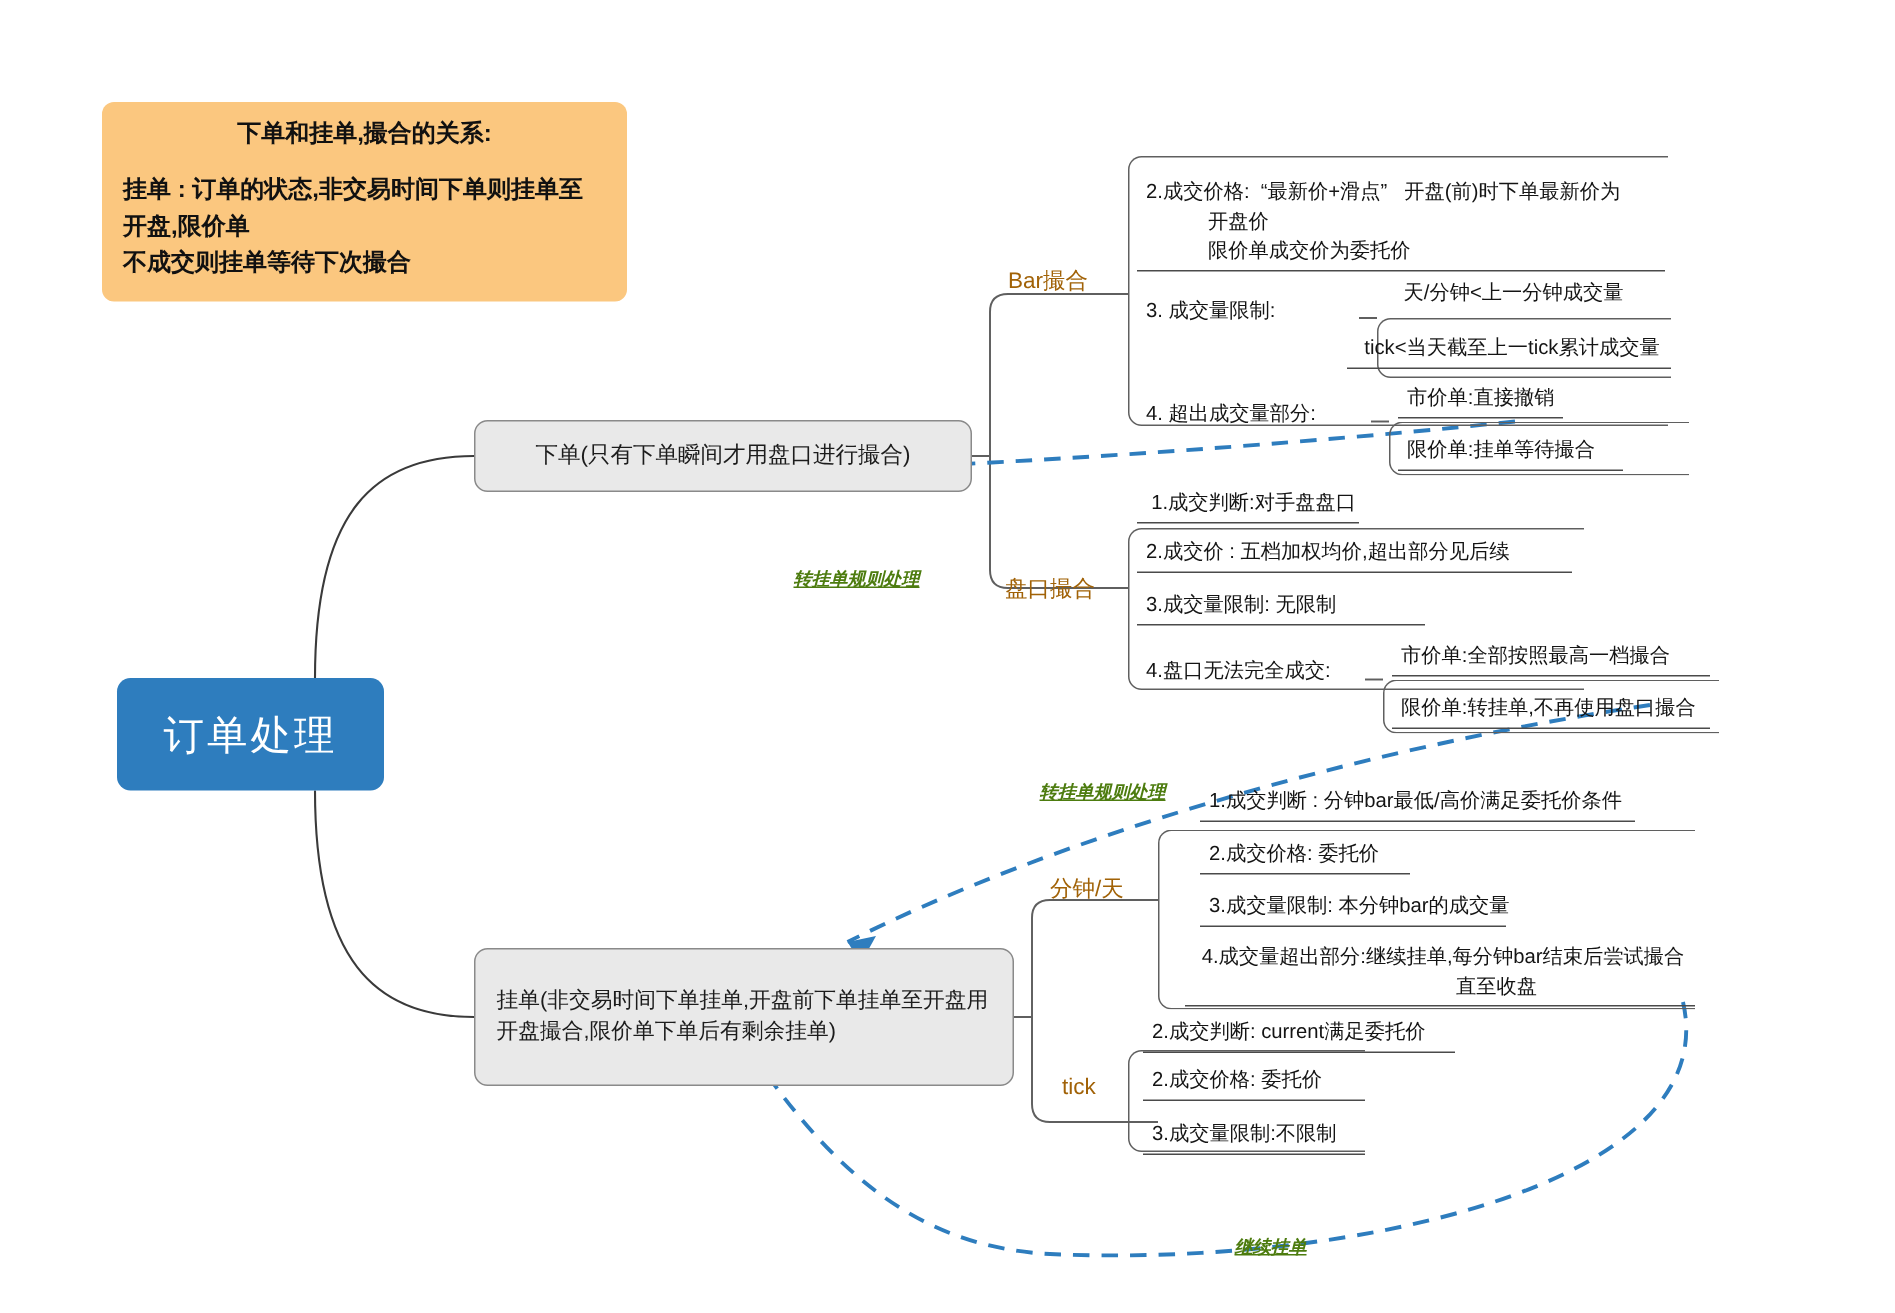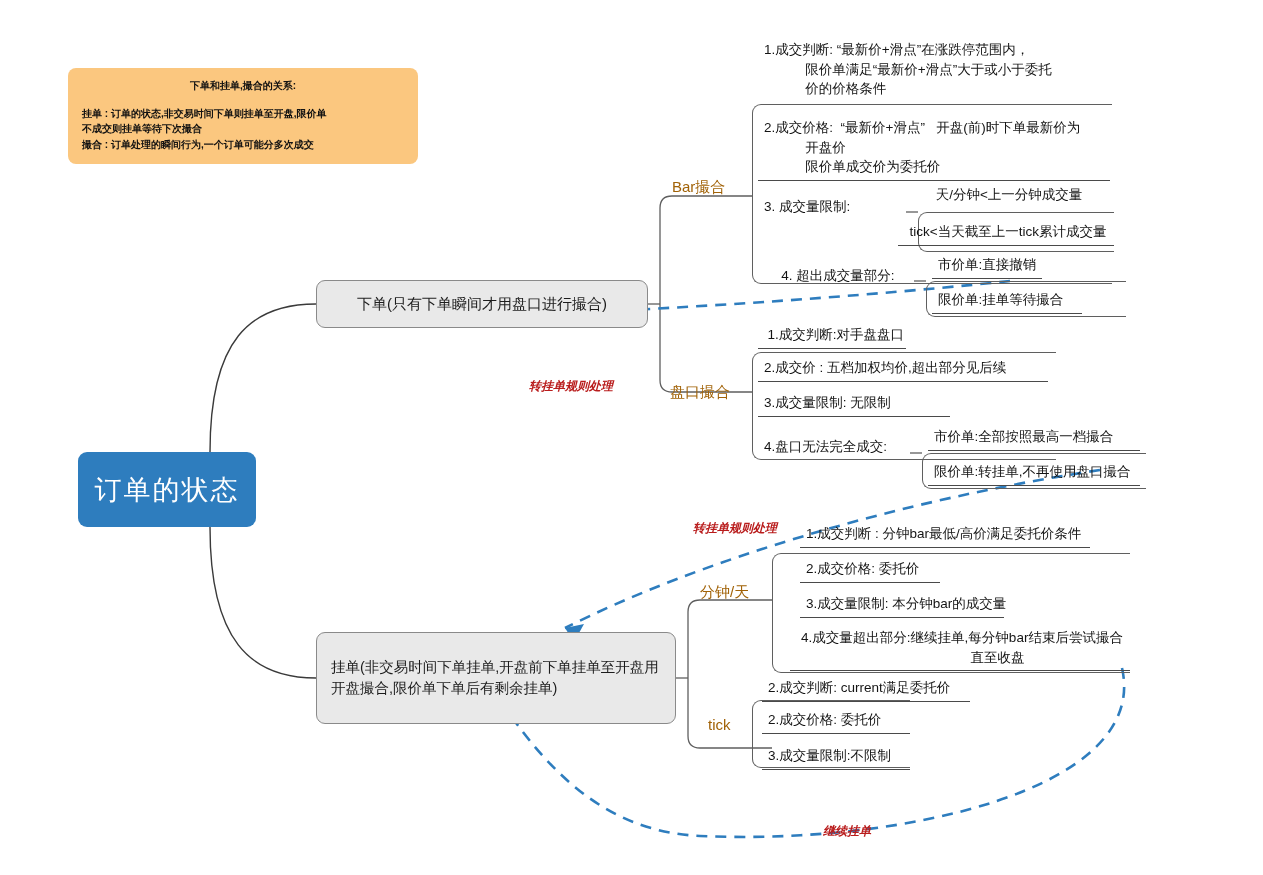--- a/index.html
+++ b/index.html
@@ -10,21 +10,21 @@
   }
   #canvas{position:absolute;left:0;top:0;width:1263px;height:875px;}
   svg.wires{position:absolute;left:0;top:0;width:1263px;height:875px;pointer-events:none;}
 
   
   .node{position:absolute;box-sizing:border-box;}
 
   .legend-box{
     background:#FBC77F;border-radius:8px;
     padding:10px 14px 12px 14px;
-    font-size:10px;line-height:1.55;font-weight:bold;color:#111;
+    font-size:16px;line-height:1.55;font-weight:bold;color:#111;
   }
   .legend-title{text-align:center;margin-bottom:12px;font-weight:bold;}
   .legend-line{white-space:pre-wrap;font-weight:bold;}
 
   .root-node{
     background:#2E7DBE;color:#ffffff;border-radius:9px;
     display:flex;align-items:center;justify-content:center;
     font-size:27px;letter-spacing:2px;
   }
 
@@ -52,21 +52,21 @@
   }
   .leaf.center{text-align:center;}
   .leaf.nb{border-bottom:none;}
 
   .blabel{
     position:absolute;font-size:15px;color:#a16207;
     white-space:nowrap;
   }
   .edge-label{
     position:absolute;font-size:12px;font-style:italic;font-weight:bold;
-    color:#b91c1c;white-space:nowrap;
+    color:#4d7c0f;white-space:nowrap;text-decoration:underline;
   }
 </style>
 </head>
 <body>
 
 <div id="canvas">
 
   <svg class="wires" viewBox="0 0 1263 875">
     <g fill="none" stroke="#5f5f5f" stroke-width="1.3">
 
@@ -98,50 +98,46 @@
       <polygon points="348,318 366,308 362,328"></polygon>
       <polygon points="565,628 584,624 574,642"></polygon>
       <polygon points="500,700 498,681 515,692"></polygon>
     </g>
   </svg>
 
   <div class="node legend-box" style="left:68px;top:68px;width:350px;">
     <div class="legend-title">下单和挂单,撮合的关系:</div>
     <div class="legend-line">挂单 : 订单的状态,非交易时间下单则挂单至开盘,限价单</div>
     <div class="legend-line">不成交则挂单等待下次撮合</div>
-    <div class="legend-line">撮合 : 订单处理的瞬间行为,一个订单可能分多次成交</div>
   </div>
 
   <div class="node root-node" style="left:78px;top:452px;width:178px;height:75px;">
-    <span>订单的状态</span>
+    <span>订单处理</span>
   </div>
 
   <div class="node branch-node" style="left:316px;top:280px;width:332px;height:48px;justify-content:center;text-align:center;">
     <span>下单(只有下单瞬间才用盘口进行撮合)</span>
   </div>
 
   <div class="node branch-node" style="left:316px;top:632px;width:360px;height:92px;">
     <span style="font-size:14.5px;">挂单(非交易时间下单挂单,开盘前下单挂单至开盘用开盘撮合,限价单下单后有剩余挂单)</span>
   </div>
 
   <div class="blabel" style="left:672px;top:178px;">Bar撮合</div>
   <div class="blabel" style="left:670px;top:383px;">盘口撮合</div>
   <div class="blabel" style="left:700px;top:583px;">分钟/天</div>
   <div class="blabel" style="left:708px;top:716px;">tick</div>
 
   <div class="node card" style="left:752px;top:104px;width:360px;height:180px;"></div>
 
-  <div class="leaf nb" style="left:758px;top:40px;width:352px;">1.成交判断: “最新价+滑点”在涨跌停范围内，
-           限价单满足“最新价+滑点”大于或小于委托
-           价的价格条件</div>
   <div class="leaf" style="left:758px;top:118px;width:352px;">2.成交价格:  “最新价+滑点”   开盘(前)时下单最新价为
            开盘价
            限价单成交价为委托价</div>
   <div class="leaf nb" style="left:758px;top:197px;width:148px;">3. 成交量限制:</div>
-  <div class="leaf nb" style="left:758px;top:266px;width:156px;text-align:center;">4. 超出成交量部分:</div>
+  <div class="leaf nb" style="left:758px;top:266px;width:156px;">4. 超出成交量部分:</div>
 
   <div class="node card" style="left:918px;top:212px;width:196px;height:40px;"></div>
   <div class="leaf center" style="left:900px;top:185px;width:214px;border-bottom:none;">天/分钟&lt;上一分钟成交量</div>
   <div class="leaf center" style="left:898px;top:222px;width:216px;">tick&lt;当天截至上一tick累计成交量</div>
 
   <div class="node card" style="left:926px;top:281px;width:200px;height:36px;"></div>
   <div class="leaf" style="left:932px;top:255px;width:110px;">市价单:直接撤销</div>
   <div class="leaf" style="left:932px;top:290px;width:150px;">限价单:挂单等待撮合</div>
 
   <div class="node card" style="left:752px;top:352px;width:304px;height:108px;"></div>

